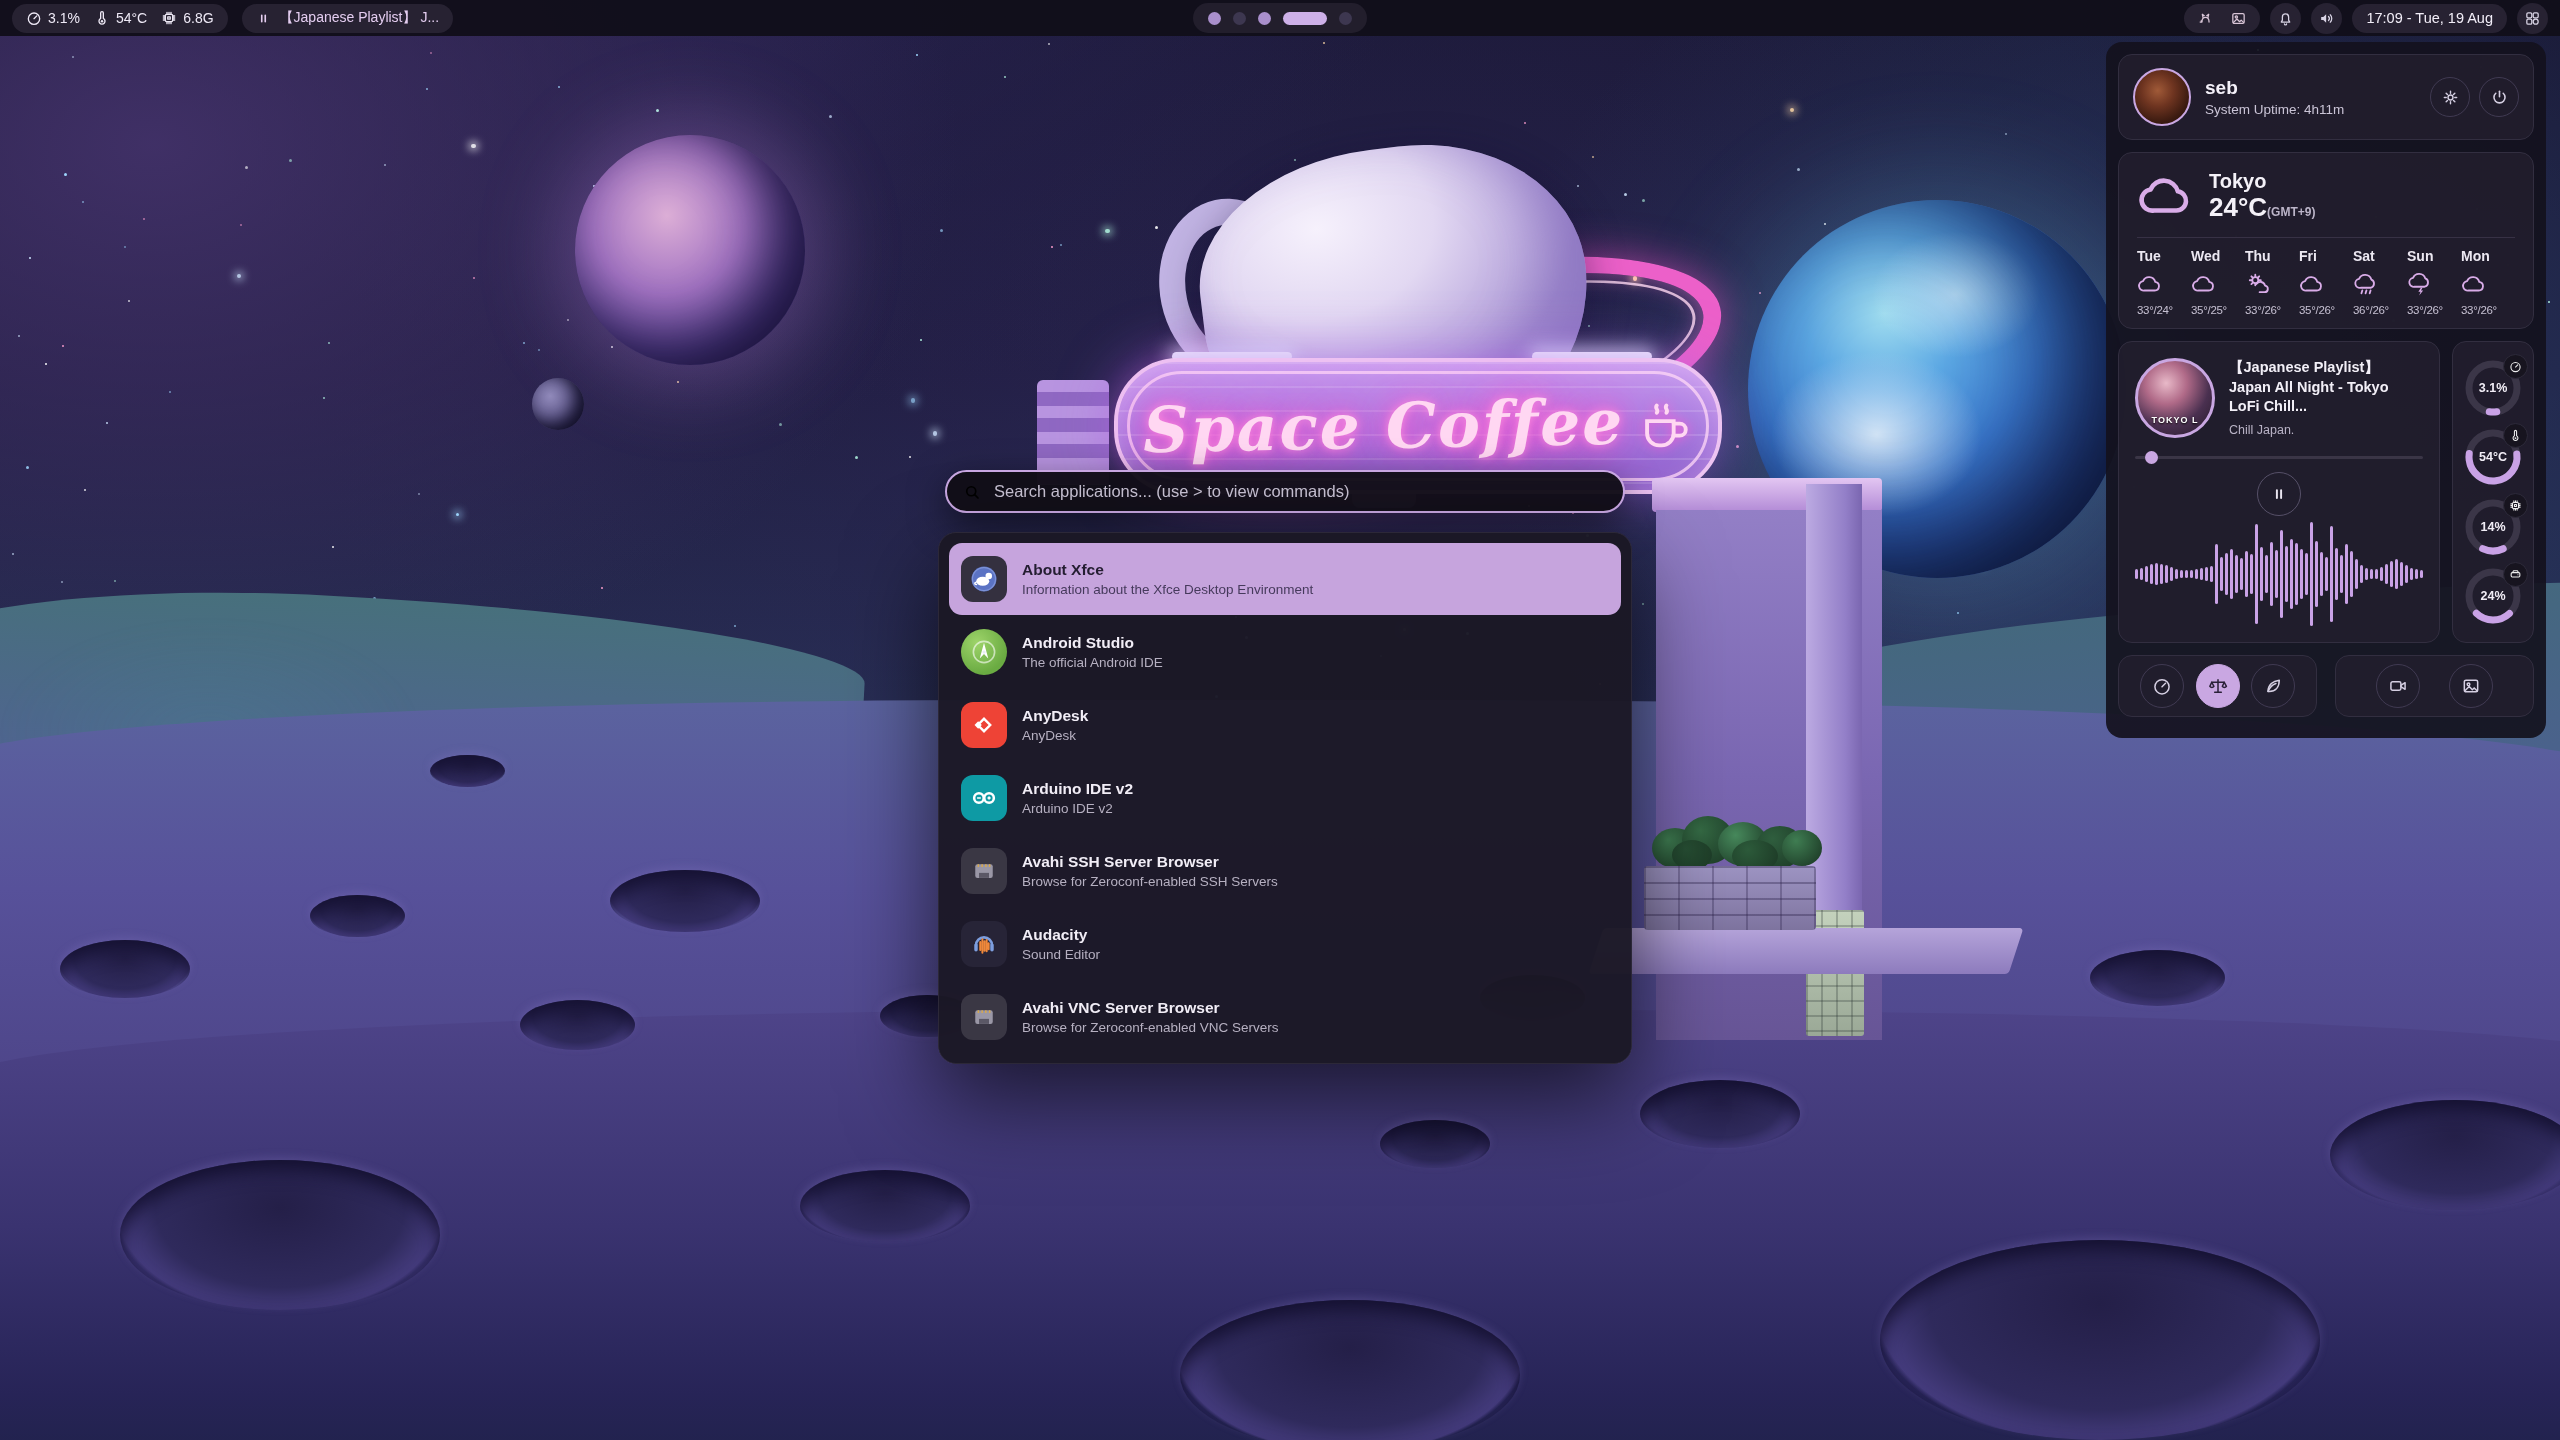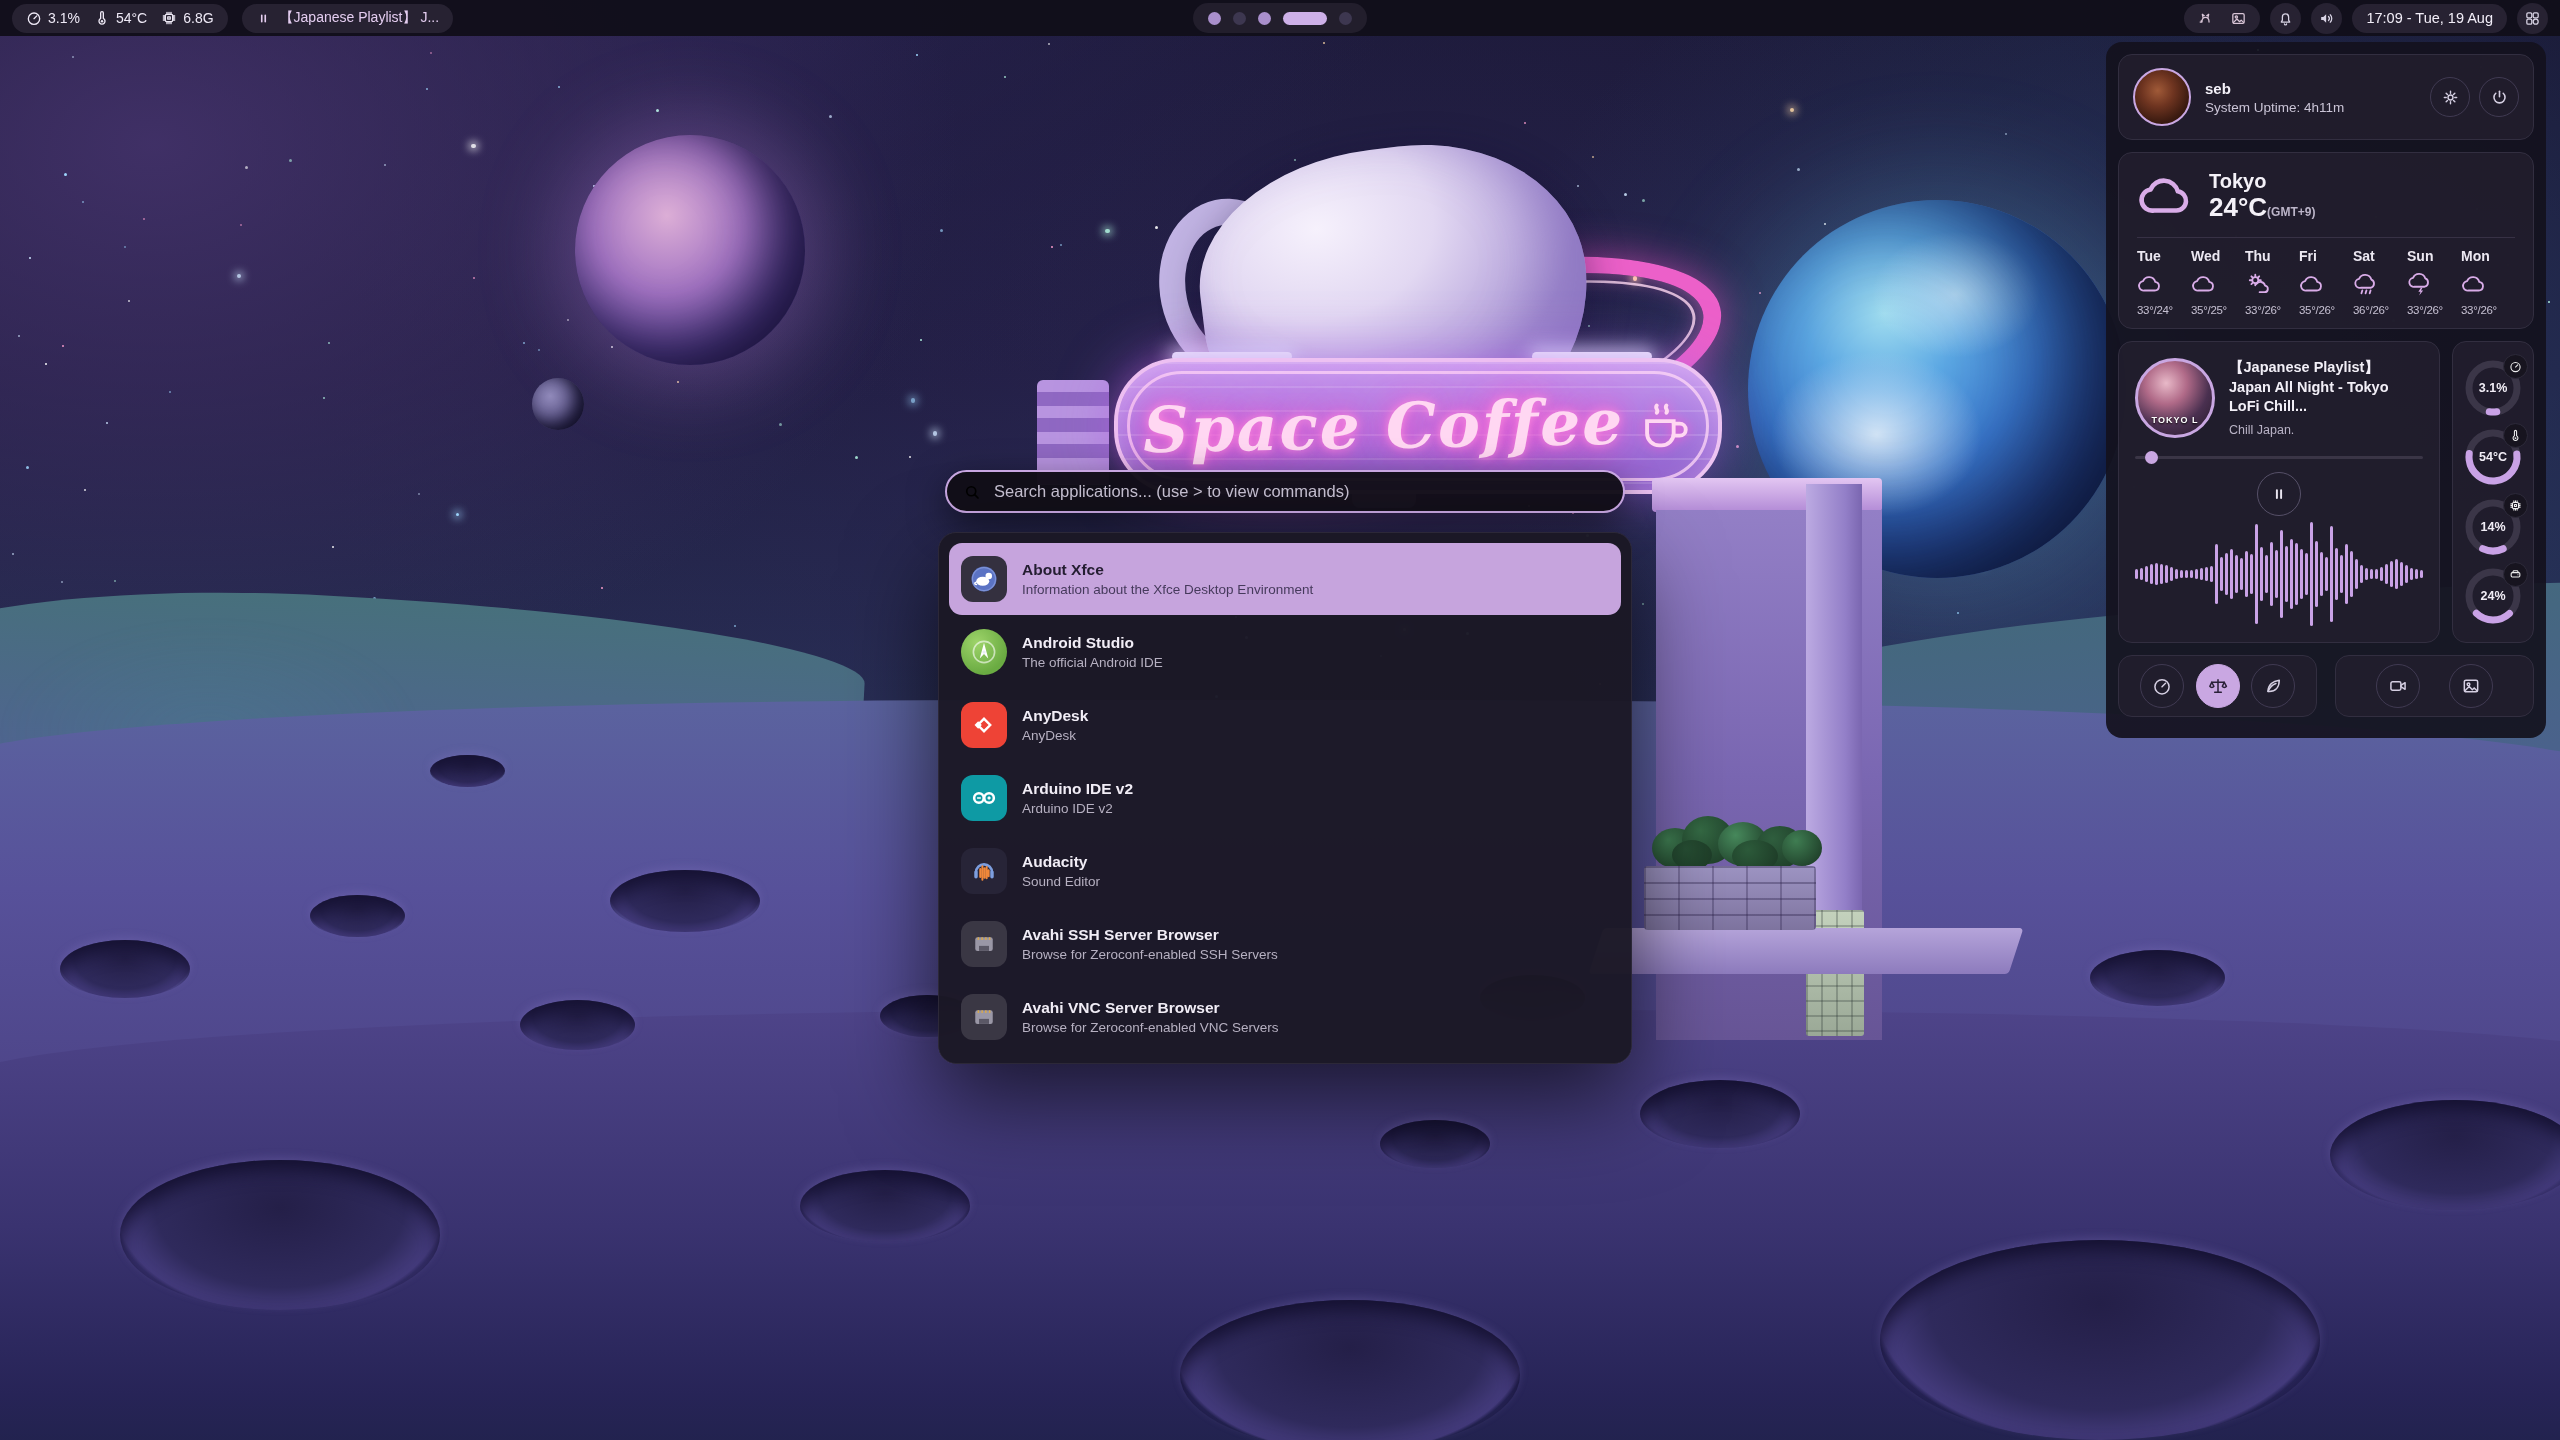--- a/index.html
+++ b/index.html
@@ -121,21 +121,21 @@
   .app-row.selected .app-desc{color:#463a5c;}
   .app-icon{width:46px;height:46px;border-radius:12px;flex:none;display:flex;align-items:center;justify-content:center;}
 
   
   .sidebar{position:absolute;left:2106px;top:42px;width:440px;height:696px;background:rgba(20,17,29,.92);
     border-radius:16px;padding:12px;box-sizing:border-box;display:flex;flex-direction:column;gap:12px;z-index:35;}
   .card{background:rgba(34,31,46,.85);border:1px solid #322e40;border-radius:14px;box-sizing:border-box;}
   .user-card{height:86px;display:flex;align-items:center;gap:14px;padding:0 14px;}
   .avatar{width:54px;height:54px;border-radius:50%;border:2px solid #c9a7e2;flex:none;
     background:radial-gradient(circle at 42% 38%, #a05a38 0%, #6e3420 35%, #3a1a10 70%, #1d0d07 100%);}
-  .user-name{font-size:15px;font-weight:700;color:#f3f0f8;}
+  .user-name{font-size:19px;font-weight:700;color:#f3f0f8;}
   .user-uptime{font-size:13.5px;color:#cac4d6;margin-top:3px;}
   .round-btn{width:40px;height:40px;border-radius:50%;border:1px solid #403a52;display:flex;align-items:center;justify-content:center;color:#d5cfe2;background:transparent;}
   .user-actions{margin-left:auto;display:flex;gap:9px;}
 
   .weather-card{padding:14px 18px 12px 18px;}
   .weather-head{display:flex;align-items:center;gap:14px;color:#d9ace8;}
   .w-city{font-size:20px;font-weight:700;color:#f4f1f8;line-height:1.1;}
   .w-temp-row{display:flex;align-items:baseline;}
   .w-temp{font-size:26px;font-weight:700;color:#f4f1f8;}
   .w-tz{font-size:12px;font-weight:700;color:#bcb5c9;}
@@ -548,43 +548,43 @@
               <circle cx="15.8" cy="12" r="3.6" fill="none" stroke="#fff" stroke-width="1.9"></circle>
               <path d="M6.8 12h2.8M14.6 12h2.4M15.8 10.8v2.4" stroke="#fff" stroke-width="1.3"></path>
             </svg>
           </div>
           <div>
             <div class="app-title">Arduino IDE v2</div>
             <div class="app-desc">Arduino IDE v2</div>
           </div>
         </div>
         <div class="app-row">
+          <div class="app-icon" style="background:#3a3744;">
+            <svg viewBox="0 0 24 24" width="30" height="30">
+              <rect x="5" y="6.5" width="14" height="11" rx="1.8" fill="#9a97a6"></rect>
+              <rect x="8" y="13.5" width="8" height="4" fill="#5b5866"></rect>
+              <path d="M7.5 6.5v2.2M10.5 6.5v2.2M13.5 6.5v2.2M16.5 6.5v2.2" stroke="#d8a94e" stroke-width="1.2"></path>
+            </svg>
+          </div>
+          <div>
+            <div class="app-title">Avahi SSH Server Browser</div>
+            <div class="app-desc">Browse for Zeroconf-enabled SSH Servers</div>
+          </div>
+        </div>
+        <div class="app-row">
           <div class="app-icon" style="background:#272437;">
             <svg viewBox="0 0 24 24" width="32" height="32">
               <path d="M6 13a6 6 0 0 1 12 0" fill="none" stroke="#7d9ede" stroke-width="2"></path>
               <path d="M6 13v3.4M18 13v3.4" stroke="#7d9ede" stroke-width="2.6" stroke-linecap="round"></path>
               <path d="M9.2 10.5v6M10.8 8.5v10M12.4 10v7M14 9v8.5M15.5 11.5v4.5" stroke="#f0883a" stroke-width="1.5" stroke-linecap="round"></path>
             </svg>
           </div>
           <div>
             <div class="app-title">Audacity</div>
             <div class="app-desc">Sound Editor</div>
-          </div>
-        </div>
-        <div class="app-row">
-          <div class="app-icon" style="background:#3a3744;">
-            <svg viewBox="0 0 24 24" width="30" height="30">
-              <rect x="5" y="6.5" width="14" height="11" rx="1.8" fill="#9a97a6"></rect>
-              <rect x="8" y="13.5" width="8" height="4" fill="#5b5866"></rect>
-              <path d="M7.5 6.5v2.2M10.5 6.5v2.2M13.5 6.5v2.2M16.5 6.5v2.2" stroke="#d8a94e" stroke-width="1.2"></path>
-            </svg>
-          </div>
-          <div>
-            <div class="app-title">Avahi SSH Server Browser</div>
-            <div class="app-desc">Browse for Zeroconf-enabled SSH Servers</div>
           </div>
         </div>
         <div class="app-row">
           <div class="app-icon" style="background:#3a3744;">
             <svg viewBox="0 0 24 24" width="30" height="30">
               <rect x="5" y="6.5" width="14" height="11" rx="1.8" fill="#9a97a6"></rect>
               <rect x="8" y="13.5" width="8" height="4" fill="#5b5866"></rect>
               <path d="M7.5 6.5v2.2M10.5 6.5v2.2M13.5 6.5v2.2M16.5 6.5v2.2" stroke="#d8a94e" stroke-width="1.2"></path>
             </svg>
           </div>

